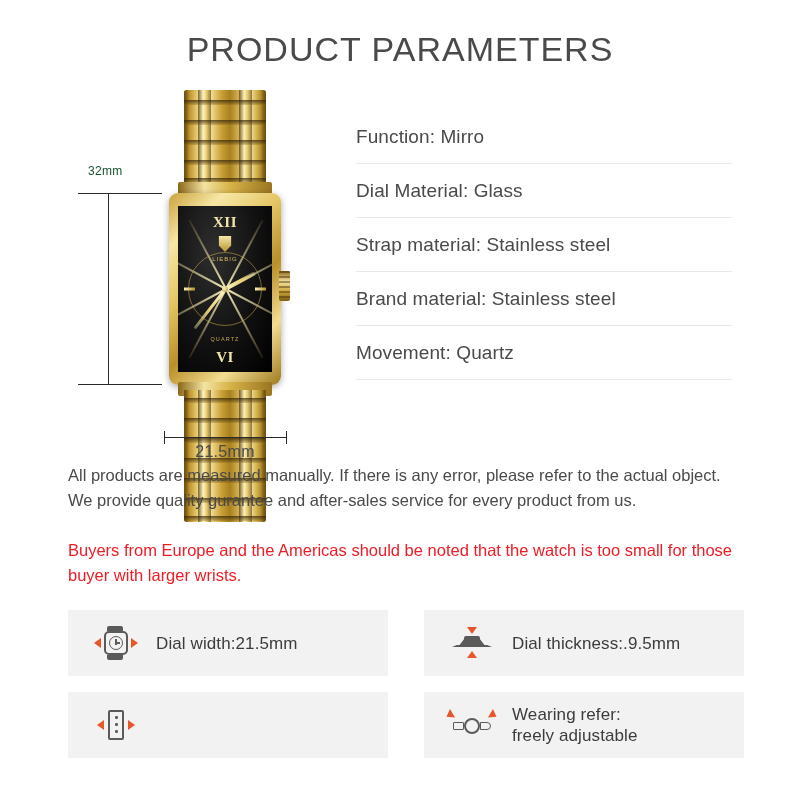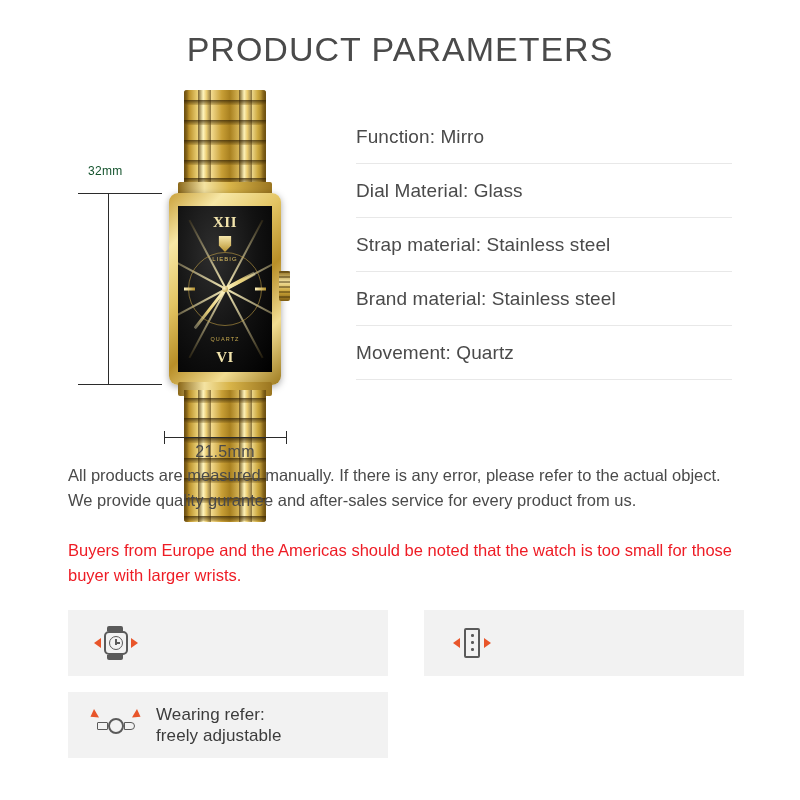--- a/index.html
+++ b/index.html
@@ -468,22 +468,33 @@
     <div class="feature-icon">
       <div class="ic-shape" style="left:14px;top:8px;width:24px;height:24px;border:2px solid #5a5a5a;border-radius:5px;box-sizing:border-box;"></div>
       <div class="ic-shape" style="left:19px;top:13px;width:14px;height:14px;border:1.5px solid #5a5a5a;border-radius:50%;box-sizing:border-box;"></div>
       <div class="ic-shape" style="left:25px;top:16px;width:1.5px;height:6px;background:#5a5a5a;"></div>
       <div class="ic-shape" style="left:25px;top:19px;width:5px;height:1.5px;background:#5a5a5a;"></div>
       <div class="ic-shape" style="left:17px;top:3px;width:16px;height:5px;background:#5a5a5a;border-radius:2px 2px 0 0;"></div>
       <div class="ic-shape" style="left:17px;top:32px;width:16px;height:5px;background:#5a5a5a;border-radius:0 0 2px 2px;"></div>
       <div class="ic-arrow right" style="left:4px;top:15px;"></div>
       <div class="ic-arrow left" style="left:41px;top:15px;"></div>
     </div>
+    <div class="feature-text">Dial width:21.5mm</div>
   </div>
 
+  <div class="feature-box">
+    <div class="feature-icon">
+      <div class="ic-shape" style="left:12px;top:16px;width:28px;height:8px;background:#5a5a5a;clip-path:polygon(22% 0,78% 0,100% 100%,0 100%);"></div>
+      <div class="ic-shape" style="left:18px;top:13px;width:16px;height:4px;background:#5a5a5a;border-radius:2px 2px 0 0;"></div>
+      <div class="ic-shape" style="left:6px;top:22px;width:40px;height:2px;background:#5a5a5a;clip-path:polygon(0 100%,12% 0,88% 0,100% 100%);"></div>
+      <div class="ic-arrow down" style="left:21px;top:4px;"></div>
+      <div class="ic-arrow up" style="left:21px;top:28px;"></div>
+    </div>
+    <div class="feature-text">Dial thickness:.9.5mm</div>
+  </div>
 
   <div class="feature-box">
     <div class="feature-icon">
       <div class="ic-shape" style="left:18px;top:5px;width:16px;height:30px;border:2px solid #5a5a5a;border-radius:2px;box-sizing:border-box;"></div>
       <div class="ic-shape" style="left:25px;top:11px;width:2.5px;height:2.5px;background:#5a5a5a;border-radius:50%;"></div>
       <div class="ic-shape" style="left:25px;top:18px;width:2.5px;height:2.5px;background:#5a5a5a;border-radius:50%;"></div>
       <div class="ic-shape" style="left:25px;top:25px;width:2.5px;height:2.5px;background:#5a5a5a;border-radius:50%;"></div>
       <div class="ic-arrow right" style="left:7px;top:15px;"></div>
       <div class="ic-arrow left" style="left:38px;top:15px;"></div>
     </div>

